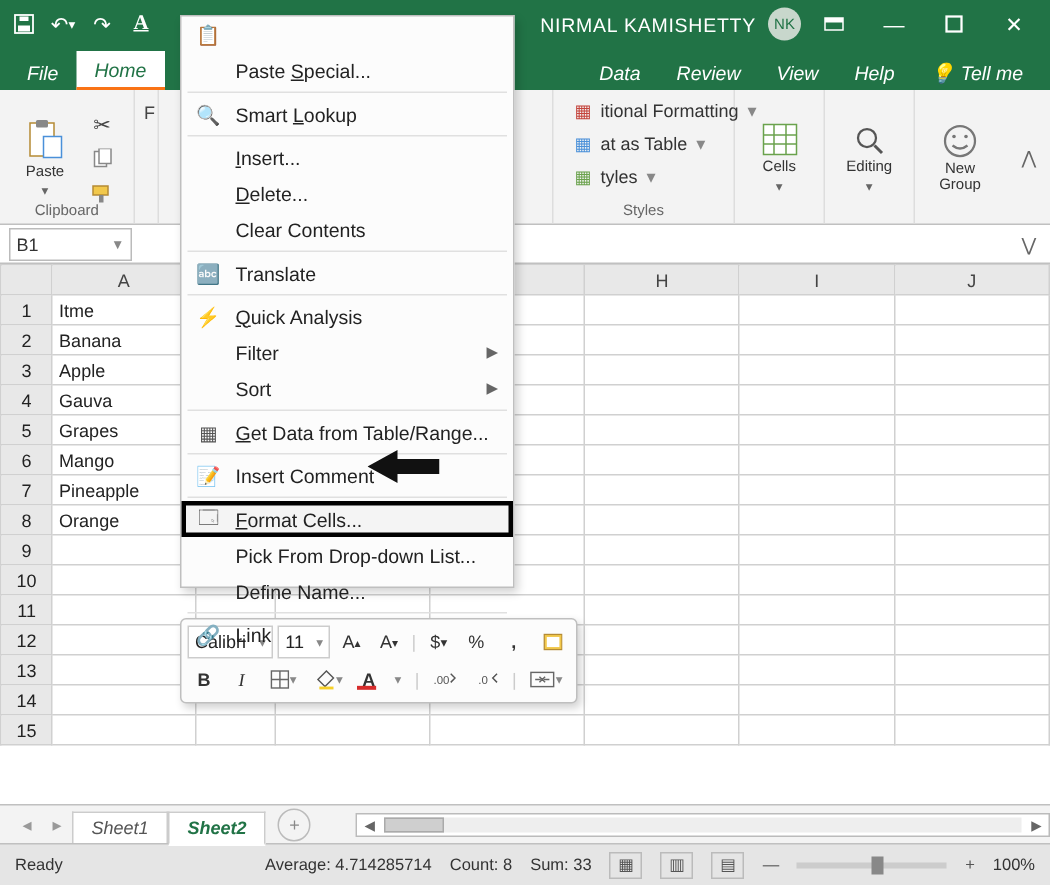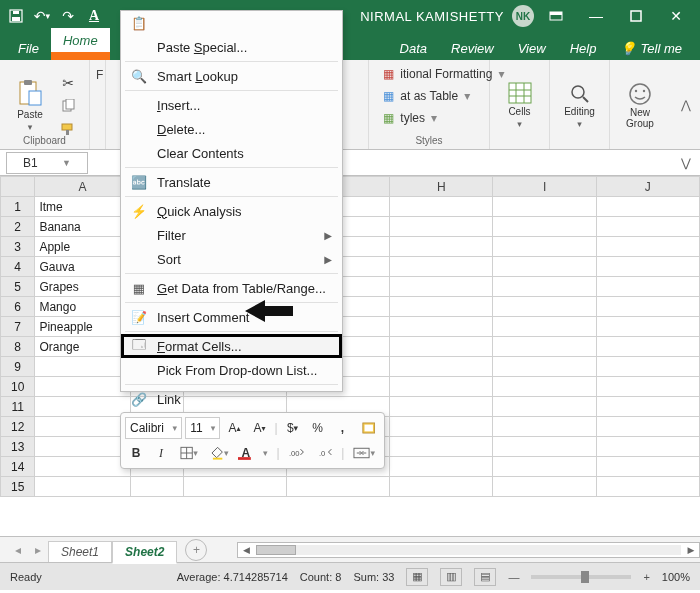--- a/index.html
+++ b/index.html
@@ -20,38 +20,38 @@
     color: #fff;
     display: flex;
     align-items: center;
     padding: 0 6px;
     gap: 4px;
   }
   .titlebar .qat { display: flex; gap: 6px; align-items: center; }
   .qicon { width: 20px; height: 20px; display: flex; align-items: center; justify-content: center; font-size: 14px; color: #fff; }
   .titlebar .spacer { flex: 1; }
   .titlebar .docname { font-size: 13px; letter-spacing: .5px; }
-  .titlebar .avatar { width: 22px; height: 22px; border-radius: 50%; background: #c8d7cc; color: #217346; font-size: 10px; font-weight: bold; display: flex; align-items: center; justify-content: center; margin-left: 4px; }
+  .titlebar .avatar { width: 22px; height: 22px; border-radius: 50%; background: #c8d7cc; color: #217346; font-size: 10px; font-weight: normal; display: flex; align-items: center; justify-content: center; margin-left: 4px; }
   .winbtn { width: 36px; height: 26px; display: flex; align-items: center; justify-content: center; font-size: 14px; }
   .tabsbar {
     height: 28px;
     background: #217346;
     color: #fff;
     display: flex;
     align-items: flex-end;
     padding: 0 6px;
     font-style: italic;
   }
   .rtab {
     padding: 5px 12px 4px;
     font-size: 13px;
     cursor: default;
   }
   .rtab.file { background: transparent; }
-  .rtab.active { background: #fff; color: #217346; border-bottom: 8px solid #f97316; }
+  .rtab.active { background: #fff; color: #217346; border-bottom: 2px solid #f97316; }
   .rtabspacer { flex: 1; }
   .rtab.tellme { display: flex; gap: 4px; align-items: center; }
   .ribbon {
     height: 90px;
     background: #f3f3f3;
     border-bottom: 1px solid #c0c0c0;
     display: flex;
     position: relative;
   }
   .rgroup {
@@ -91,21 +91,21 @@
     display: flex;
     align-items: center;
     border-bottom: 1px solid #c0c0c0;
     background: #fff;
   }
   .namebox {
     width: 82px;
     height: 22px;
     border: 1px solid #bbb;
     margin: 0 0 0 6px;
-    padding: 0 16px;
+    padding: 0 4px;
     font-size: 12px;
     display: flex; align-items: center; justify-content: space-between;
   }
   .namebox span { color: #333; }
   .fxline {
     flex: 1; height: 22px; margin-left: 8px; display: flex; align-items: center; color: #555; padding-left: 8px;
   }
   .collapse-ribbon { width: 28px; display: flex; align-items: center; justify-content: center; color: #666; margin-left: auto; }
   .grid {
     position: relative;
@@ -681,20 +681,24 @@
     </div>
   <div class="sep"></div>
   <div class="mi focus">
       <div class="ico">🗔</div>
       <span><span class="u">F</span>ormat Cells...</span>
     </div>
   <div class="mi">
       <div class="ico"></div>
       <span>Pick From Drop-down List...</span>
     </div>
+  <div class="mi">
+      <div class="ico"></div>
+      <span>Define Name...</span>
+    </div>
   <div class="sep"></div>
   <div class="mi">
       <div class="ico">🔗</div>
       <span>Link</span>
     </div>
 </div>
 
 <div class="pointer-arrow">
   <svg width="48" height="26" viewBox="0 0 48 26">
       <polygon points="0,13 20,2 20,8 48,8 48,18 20,18 20,24" fill="#111"></polygon>

